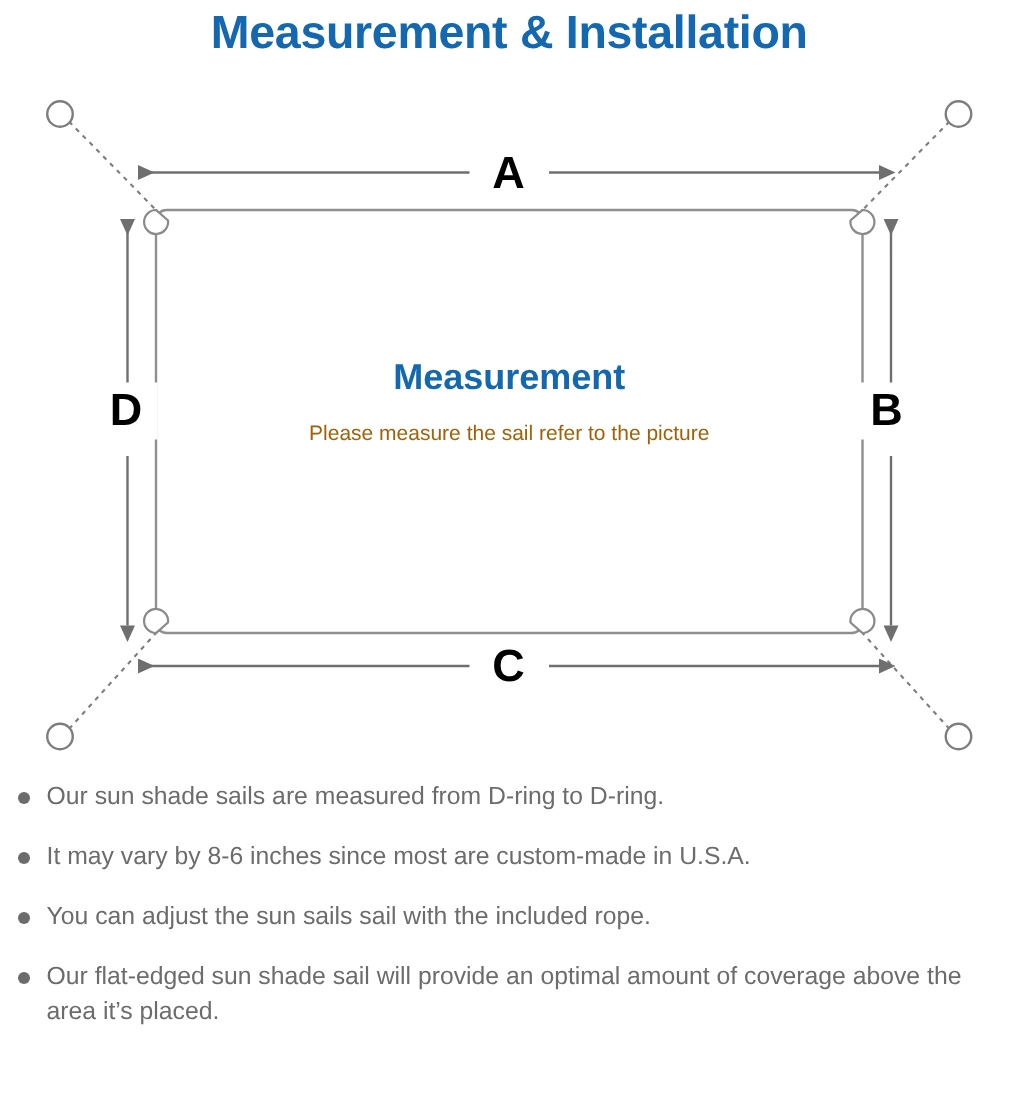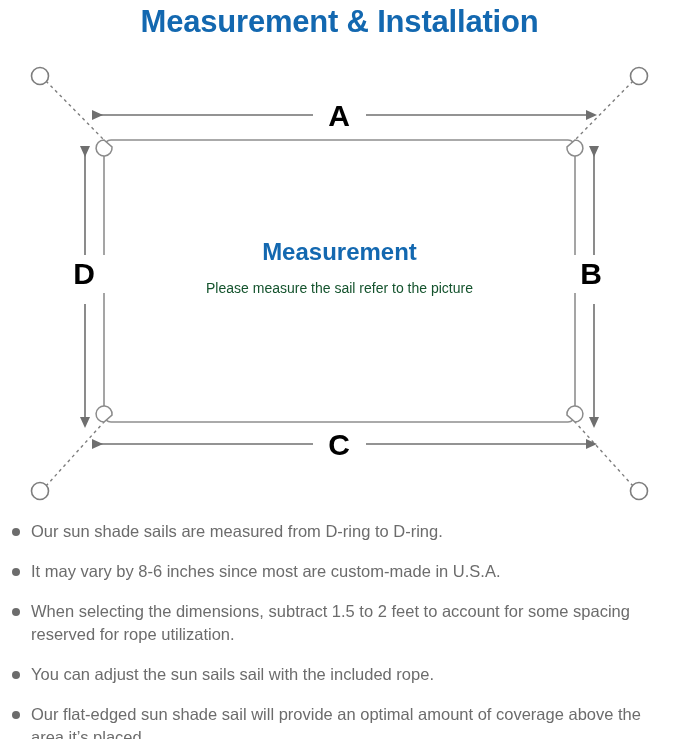--- a/index.html
+++ b/index.html
@@ -61,21 +61,21 @@
     color: #1368b0;
     white-space: nowrap;
   }
   .center-label-sub {
     position: absolute;
     left: 0;
     top: 228px;
     width: 679px;
     text-align: center;
     font-size: 14px;
-    color: #14532d;
+    color: #a16207;
     white-space: nowrap;
   }
 
   
   .dim-letter {
     position: absolute;
     font-weight: bold;
     color: #000000;
     background: #ffffff;
     text-align: center;
@@ -216,24 +216,20 @@
     <div class="note-item">
       <span class="note-bullet"></span>
       <span class="note-text">Our sun shade sails are measured from D-ring to D-ring.</span>
     </div>
     <div class="note-item">
       <span class="note-bullet"></span>
       <span class="note-text">It may vary by 8-6 inches since most are custom-made in U.S.A.</span>
     </div>
     <div class="note-item">
       <span class="note-bullet"></span>
-      <span class="note-text">When selecting the dimensions, subtract 1.5 to 2 feet to account for some spacing reserved for rope utilization.</span>
-    </div>
-    <div class="note-item">
-      <span class="note-bullet"></span>
       <span class="note-text">You can adjust the sun sails sail with the included rope.</span>
     </div>
     <div class="note-item">
       <span class="note-bullet"></span>
       <span class="note-text">Our flat-edged sun shade sail will provide an optimal amount of coverage above the area it’s placed.</span>
     </div>
   </div>
 
 </div>
 

